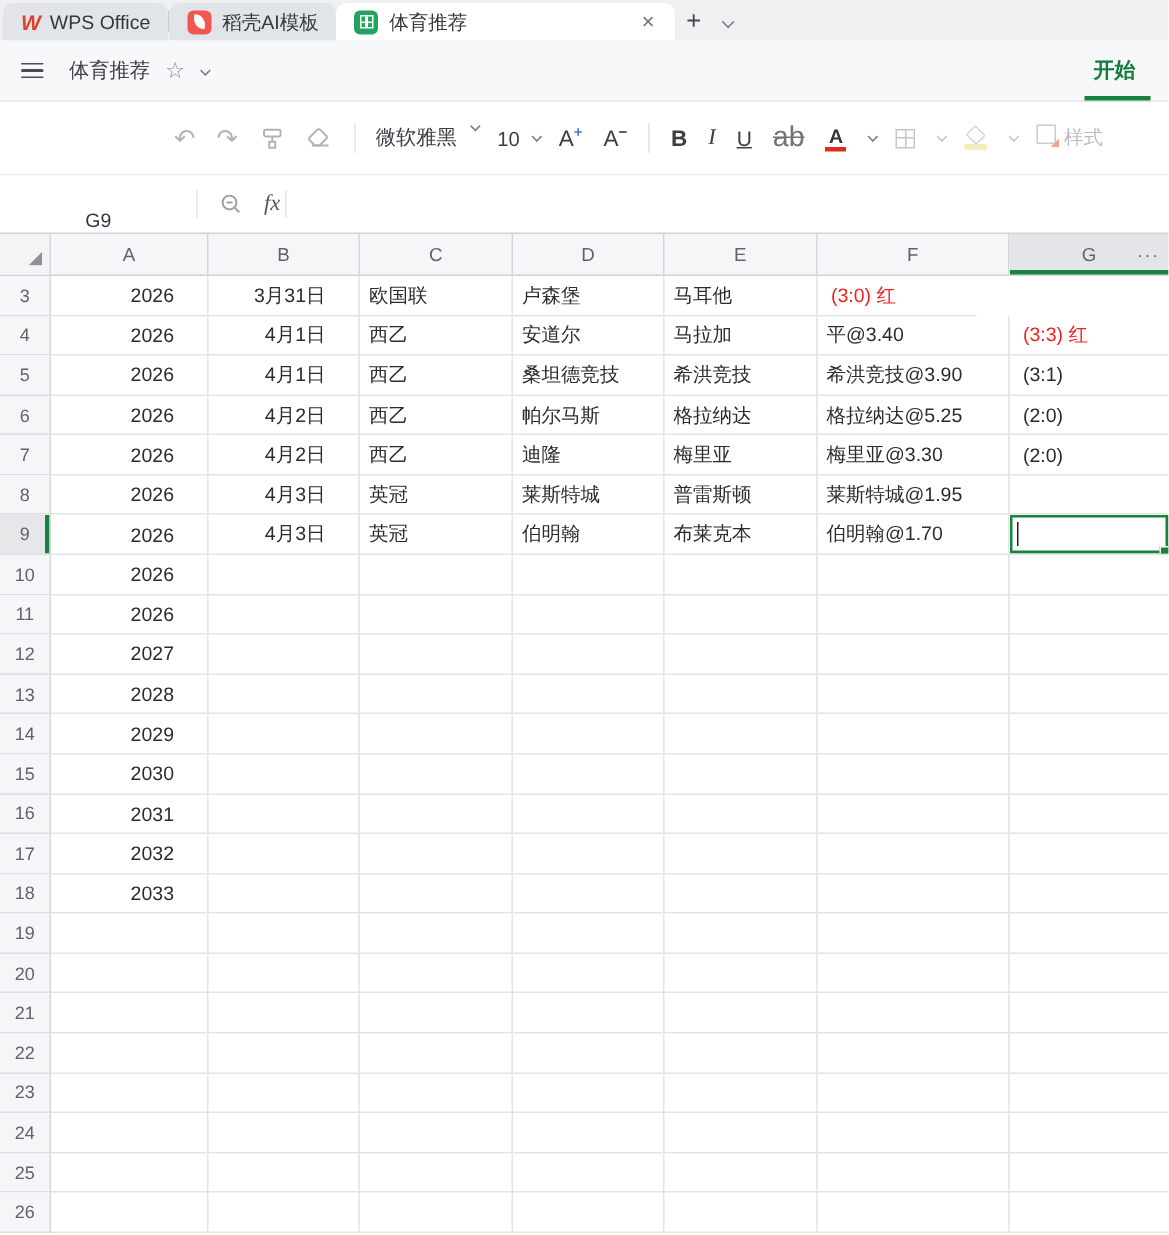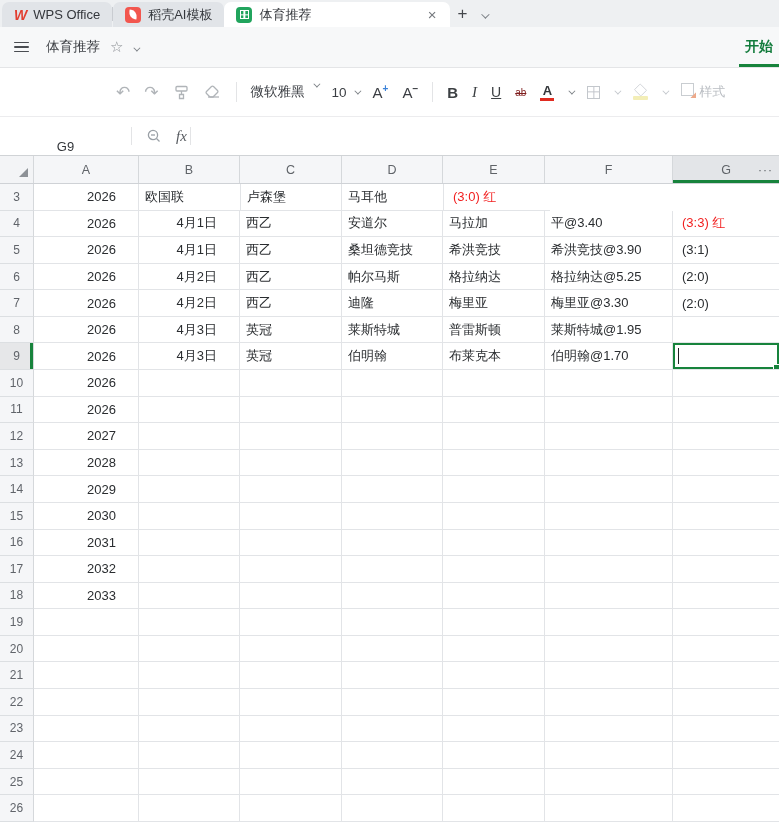--- a/index.html
+++ b/index.html
@@ -34,40 +34,40 @@
           border-bottom:1.4px solid #7c8086; transform:rotate(45deg) translateY(-2px); }
   .chev.sm { width:5px; height:5px; }
 
   
   .titlebar { height:41px; background:#f7f8f9; border-bottom:1px solid #e4e5e7;
               display:flex; align-items:center; padding:0 14px; position:relative; }
   .burger { width:15px; display:flex; flex-direction:column; gap:3px; margin-right:17px; }
   .burger span { height:1.6px; background:#4a4d52; border-radius:1px; }
   .doc-title { font-size:13.5px; color:#3c3f44; margin-right:10px; }
   .star { color:#8b8f94; font-size:15px; margin-right:10px; }
-  .ribbon-tab { position:absolute; right:0; bottom:0; height:100%; display:flex;
+  .ribbon-tab { position:absolute; right:16px; bottom:0; height:100%; display:flex;
                 align-items:center; padding:0 6px 0 10px; }
   .ribbon-tab .lbl { color:#137c3d; font-size:14px; font-weight:bold; white-space:nowrap; }
   .ribbon-tab .under { position:absolute; left:4px; right:-4px; bottom:0; height:3px;
                 background:var(--accent,#17833c); }
 
   
   .toolbar { height:49px; background:#fff; border-bottom:1px solid #ececee;
              display:flex; align-items:center; padding-left:116px; gap:14px; }
   .tb-ic { color:#b0b4b8; font-size:17px; line-height:1; }
   .tb-div { width:1px; height:20px; background:#e3e4e6; }
   .fontbox { display:flex; align-items:flex-start; gap:8px; color:#3b3e43; font-size:13.5px; }
   .sizebox { display:flex; align-items:center; gap:7px; color:#3b3e43; font-size:13.5px; }
   .aplus { font-size:15px; color:#3b3e43; position:relative; }
   .aplus sup { font-size:10px; font-weight:bold; }
   .sup-blue { color:#3b82d8; }
   .b { font-weight:bold; font-size:15px; color:#3c4043; }
   .i { font-style:italic; font-family:"Liberation Serif",serif; font-size:15px; color:#3c4043; }
   .u { text-decoration:underline; font-size:14px; color:#3c4043; }
-  .ab { text-decoration:line-through; font-size:10px; color:#7f1d1d; }
+  .ab { text-decoration:line-through; font-size:19px; color:#737373; }
   .fontcolor { display:flex; flex-direction:column; align-items:center; line-height:1; }
   .fontcolor .ltr { font-size:13px; font-weight:bold; color:#33363a; }
   .fontcolor .bar { width:14px; height:3px; background:#e02b20; margin-top:1px; }
   .border-ic { width:13px; height:13px; border:1.4px solid #c3c7cc; position:relative; }
   .border-ic:before { content:""; position:absolute; left:50%; top:0; bottom:0; width:1.3px;
                       background:#c3c7cc; transform:translateX(-50%); }
   .border-ic:after { content:""; position:absolute; top:50%; left:0; right:0; height:1.3px;
                      background:#c3c7cc; transform:translateY(-50%); }
   .fill-ic { display:flex; flex-direction:column; align-items:center; }
   .fill-ic .bucket { width:11px; height:10px; border:1.4px solid #d0d3d7;
@@ -229,20 +229,21 @@
       <div class="colh c3">D</div>
       <div class="colh c4">E</div>
       <div class="colh c5">F</div>
       <div class="colh c6 colh-sel">G</div>
       <div class="more-cols">···</div>
     </div>
   <div id="rows-host">
       <div class="row">
         <div class="rowh">3</div>
         <div class="cell c0 al-r">2026</div>
+        <div class="cell c1 al-r">3月31日</div>
         <div class="cell c2 al-l">欧国联</div>
         <div class="cell c3 al-l">卢森堡</div>
         <div class="cell c4 al-l">马耳他</div>
         <div class="cell c6 al-l red">(3:0) 红</div>
       </div>
       <div class="row">
         <div class="rowh">4</div>
         <div class="cell c0 al-r">2026</div>
         <div class="cell c1 al-r">4月1日</div>
         <div class="cell c2 al-l">西乙</div>

